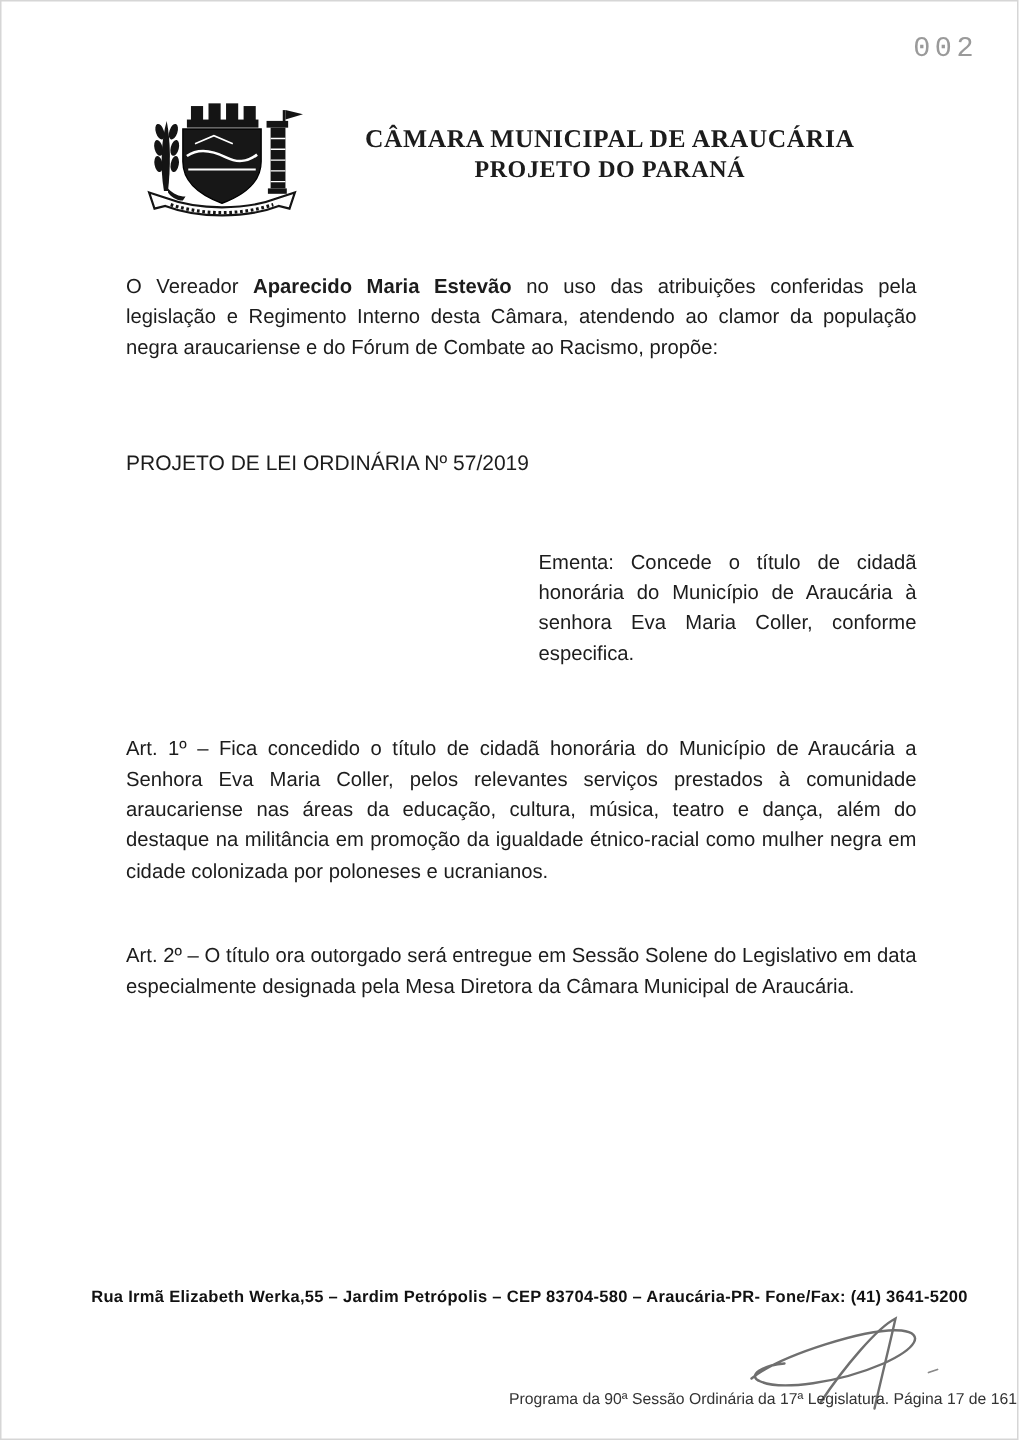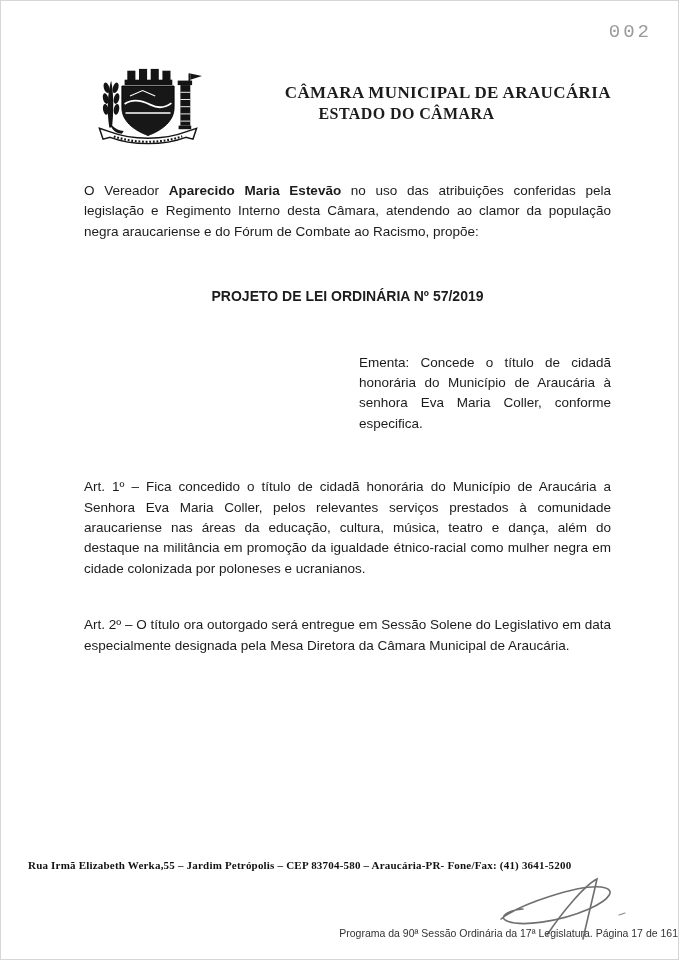--- a/index.html
+++ b/index.html
@@ -43,53 +43,53 @@
     flex: none;
   }
   .header-text {
     flex: 1;
     text-align: center;
     padding-top: 18px;
     font-family: "Liberation Serif", serif;
     font-weight: bold;
     line-height: 1.22;
   }
-  .header-line1 { font-size: 17px; letter-spacing: 0.4px; text-align: right; }
+  .header-line1 { font-size: 17px; letter-spacing: 0.4px; }
   .header-line2 { font-size: 16px; letter-spacing: 0.4px; }
   .header-line3 { font-size: 13.5px; font-variant: small-caps; letter-spacing: 0.5px; }
   .body-text {
     position: absolute;
     top: 180px;
     left: 83px;
     right: 67px;
     font-size: 13.5px;
     line-height: 20.4px;
   }
   .para { text-align: justify; margin: 0; }
   .author-name { font-weight: bold; }
   .doc-title {
-    margin: 44px 0 0 0;
-    text-align: center;
-    font-weight: bold;
+    margin: 56px 0 0 0;
+    text-align: left;
+    font-weight: normal;
     font-size: 14px;
   }
   .ementa {
     margin: 46px 0 0 275px;
     text-align: justify;
   }
   .article-1 { margin-top: 43px; }
   .article-2 { margin-top: 36px; }
   .article-3 { margin-top: 20px; }
   .footer-address {
     position: absolute;
     top: 858px;
     left: 0;
     right: 0;
-    text-align: left;
-    font-family: Liberation Serif, serif;
+    text-align: center;
+    font-family: Liberation Sans, sans-serif;
     font-weight: bold;
     font-size: 11px;
     letter-spacing: 0.2px;
     color: #111;
     padding-left: 27px;
   }
   .signature {
     position: absolute;
     top: 876px;
     left: 492px;
@@ -149,21 +149,21 @@
       </g>
       <g stroke="#fff" stroke-width="1">
         <path d="M96,27 h11 M96,35 h11 M96,43 h11 M96,51 h11 M96,59 h11"></path>
       </g>
 
       <path d="M6,67 l12,4 c13,5 27,7 42,7 c15,0 29,-2 42,-7 l12,-4 l-4,12 l-8,-2 c-13,5 -26,7 -42,7 c-16,0 -29,-2 -42,-7 l-8,2z" fill="#fdfdfd" stroke="#141414" stroke-width="1.6"></path>
       <path d="M22,76 c12,4 25,6 38,6 c13,0 26,-2 38,-6" stroke="#141414" stroke-width="2.4" stroke-dasharray="2 2" fill="none"></path>
     </svg>
     <div class="header-text">
       <div class="header-line1">CÂMARA MUNICIPAL DE ARAUCÁRIA</div>
-      <div class="header-line2">ESTADO DO CÂMARA</div>
+      <div class="header-line2">PROJETO DO PARANÁ</div>
     </div>
   </div>
 
   <div class="body-text">
     <p class="para"><span>O Vereador </span><span class="author-name">Aparecido Maria Estevão</span><span> no uso das atribuições conferidas pela legislação e Regimento Interno desta Câmara, atendendo ao clamor da população negra araucariense e do Fórum de Combate ao Racismo, propõe:</span></p>
 
     <p class="para doc-title">PROJETO DE LEI ORDINÁRIA Nº 57/2019</p>
 
     <p class="para ementa">Ementa: Concede o título de cidadã honorária do Município de Araucária à senhora Eva Maria Coller, conforme especifica.</p>
 

